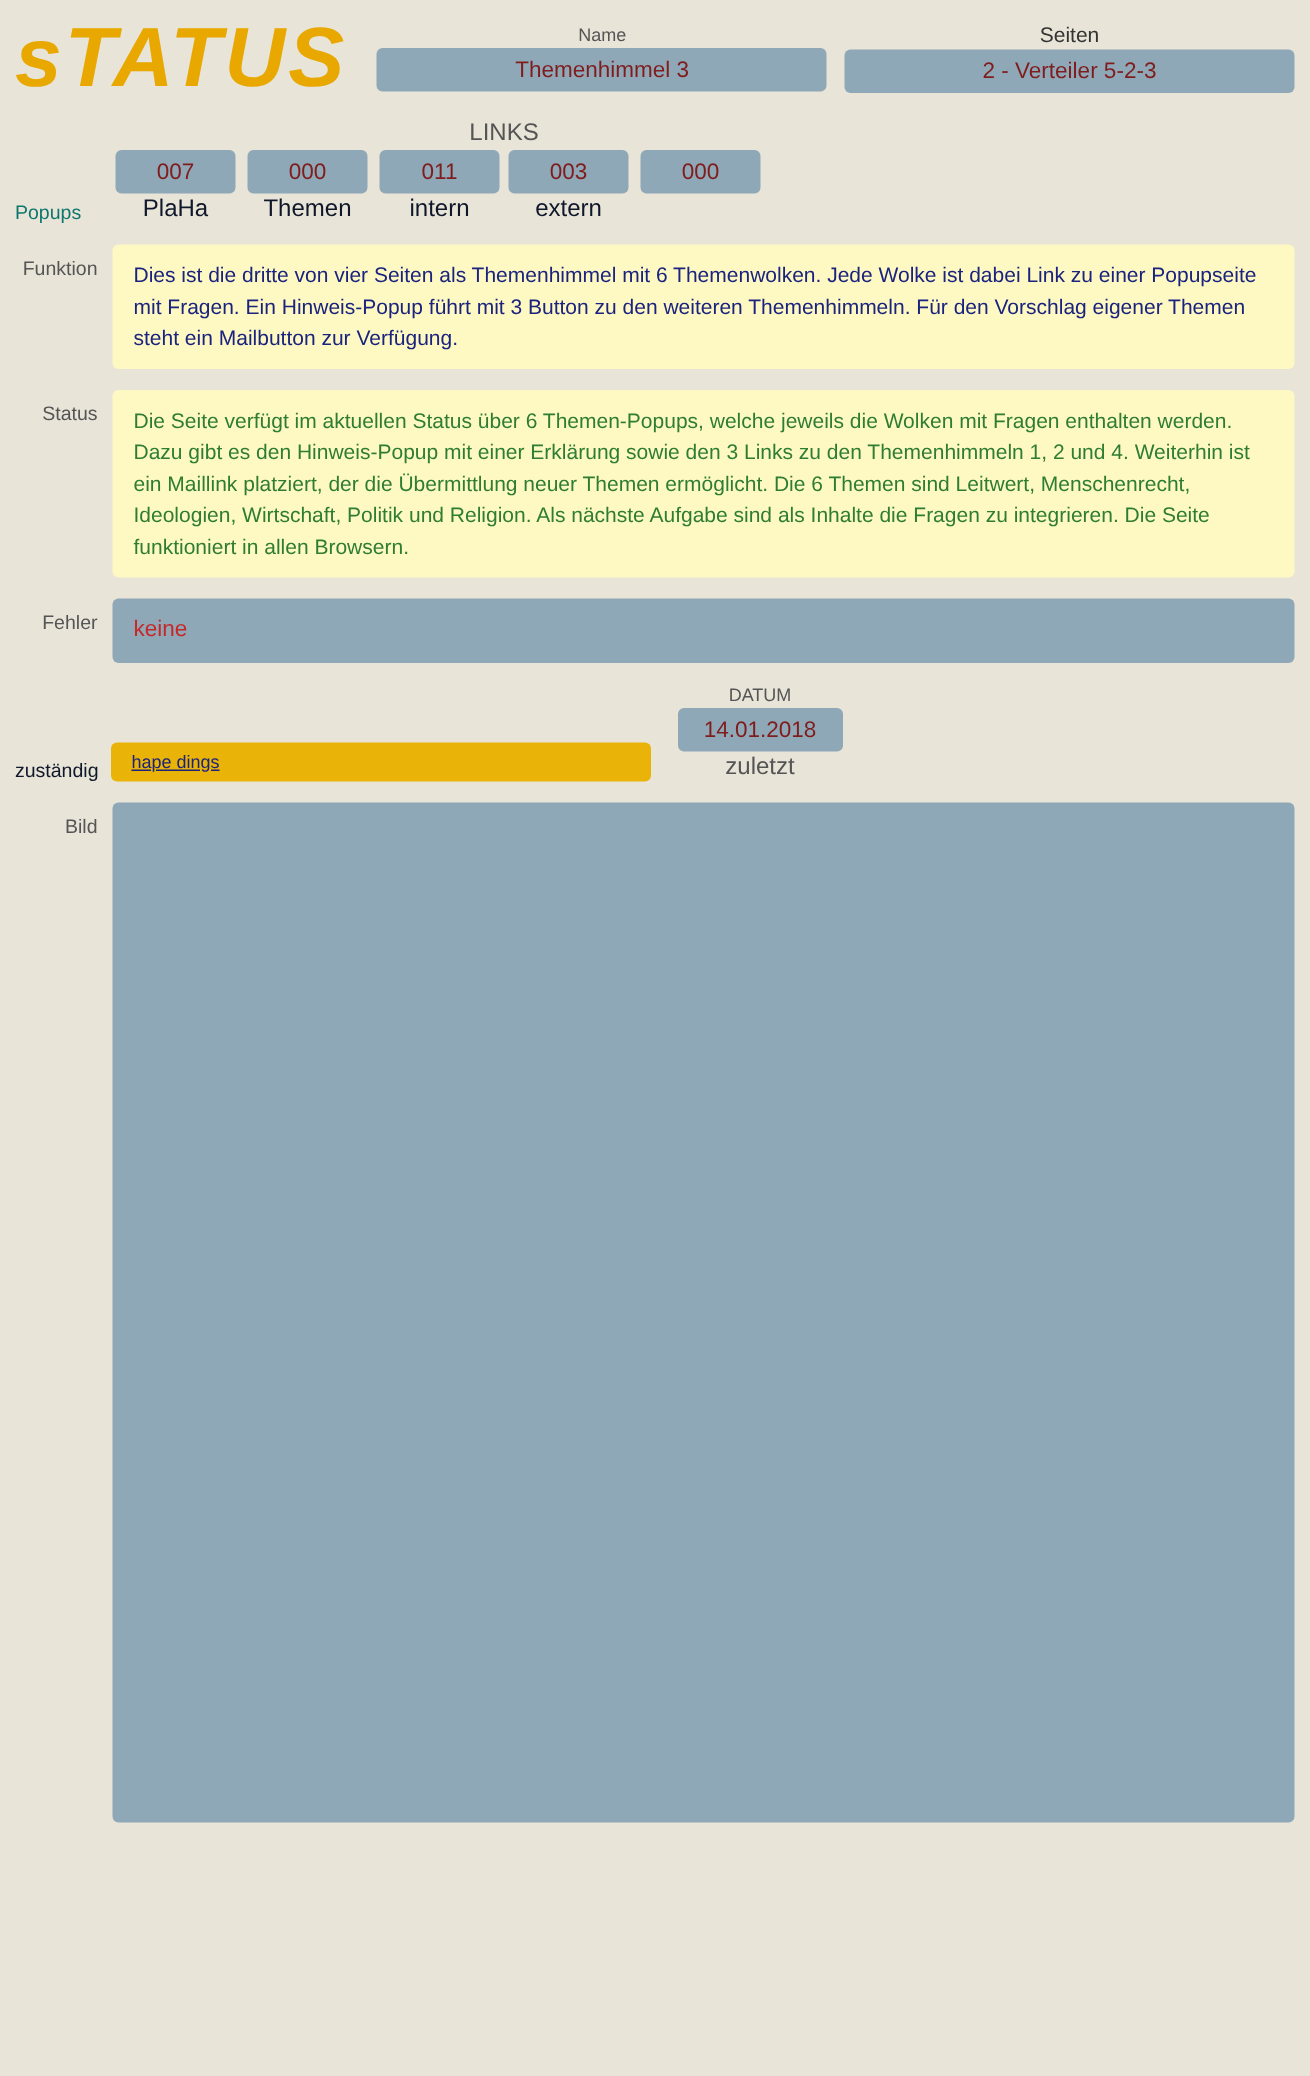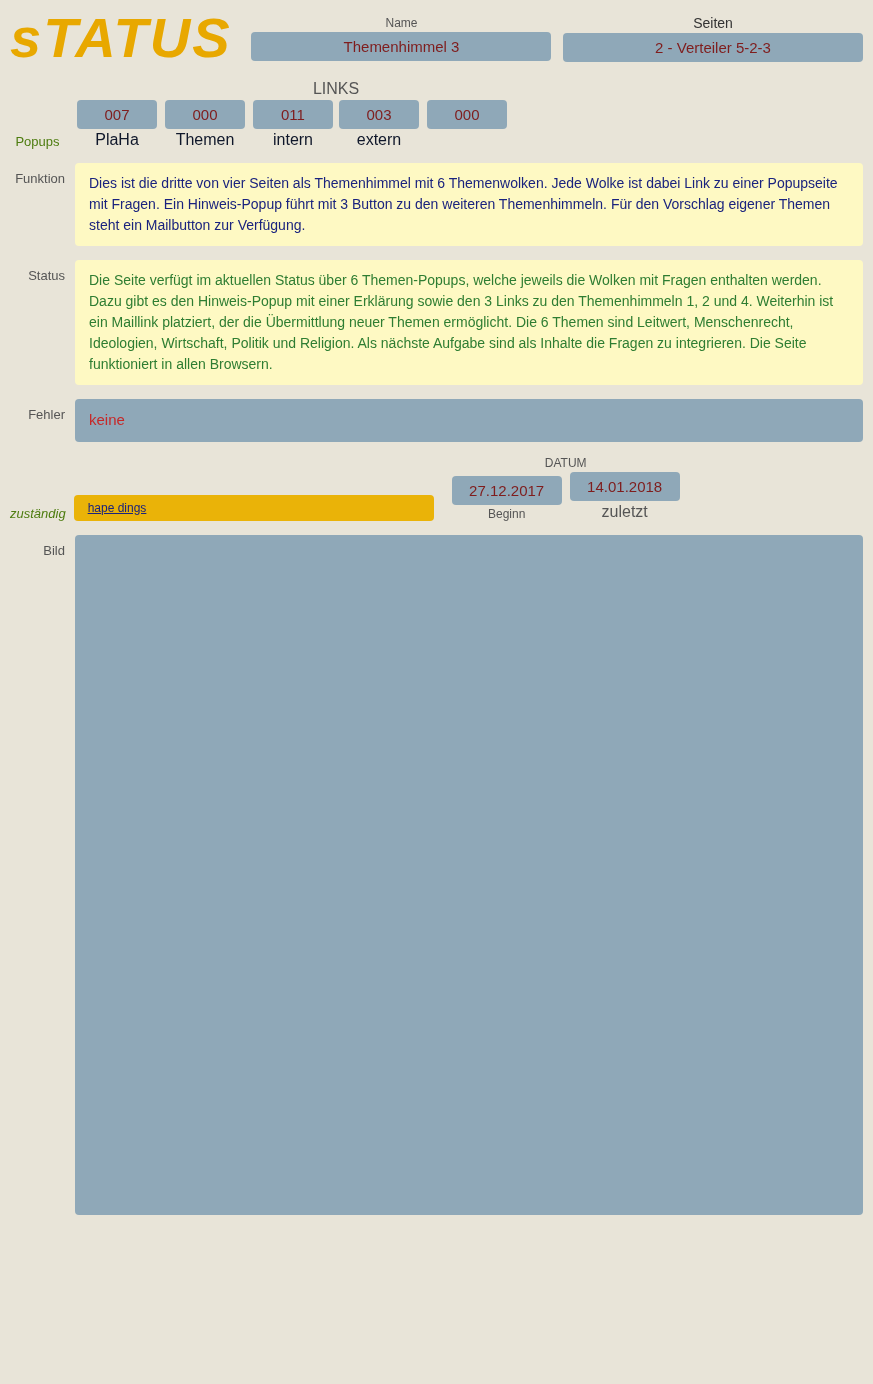--- a/index.html
+++ b/index.html
@@ -71,23 +71,23 @@
     .ebene-group {
       display: flex;
       flex-direction: column;
       align-items: center;
       gap: 2px;
       margin-left: auto;
     }
 
     .popups-label {
       font-size: 13px;
-      color: #4d7c0f;
-      min-width: 55px;
-      text-align: center;
+      color: #0f766e;
+      min-width: 55px;
+      text-align: left;
       margin-right: 4px;
       margin-top: 28px;
     }
 
     .popup-group {
       display: flex;
       flex-direction: column;
       align-items: center;
       gap: 2px;
     }
@@ -134,26 +134,25 @@
     }
 
     .error-text {
       color: #c62828;
       font-size: 15px;
       padding: 10px 14px;
     }
 
     .zustaendig-label {
       font-size: 13px;
-      color: #4d7c0f;
+      color: #0f172a;
       min-width: 55px;
       text-align: right;
       flex-shrink: 0;
       padding-bottom: 0;
-      font-style: italic;
     }
 
     .zustaendig-name-box {
       background-color: #eab308;
       color: #1a237e;
       padding: 6px 14px;
       border-radius: 4px;
       font-size: 12px;
       flex: 1;
       max-width: 360px;
@@ -254,24 +253,20 @@
 
   <div style="display:flex; align-items:flex-end; gap:8px; margin-bottom:14px;">
     <span class="zustaendig-label">zuständig</span>
 
     <div class="zustaendig-name-box">hape dings</div>
 
     <div style="display:flex; flex-direction:column; align-items:center; gap:2px; margin-left:10px;">
       <span style="font-size:12px; color:#555;">DATUM</span>
       <div style="display:flex; gap:8px; align-items:flex-end;">
         <div style="display:flex; flex-direction:column; align-items:center; gap:2px;">
-          <div class="field-box" style="min-width:110px;">27.12.2017</div>
-          <span style="font-size:12px; color:#555;">Beginn</span>
-        </div>
-        <div style="display:flex; flex-direction:column; align-items:center; gap:2px;">
           <div class="field-box" style="min-width:110px;">14.01.2018</div>
           <span style="font-size:16px; color:#555;">zuletzt</span>
         </div>
       </div>
     </div>
   </div>
 
   <div class="bild-row">
     <span class="bild-label">Bild</span>
     <div class="bild-box"></div>

